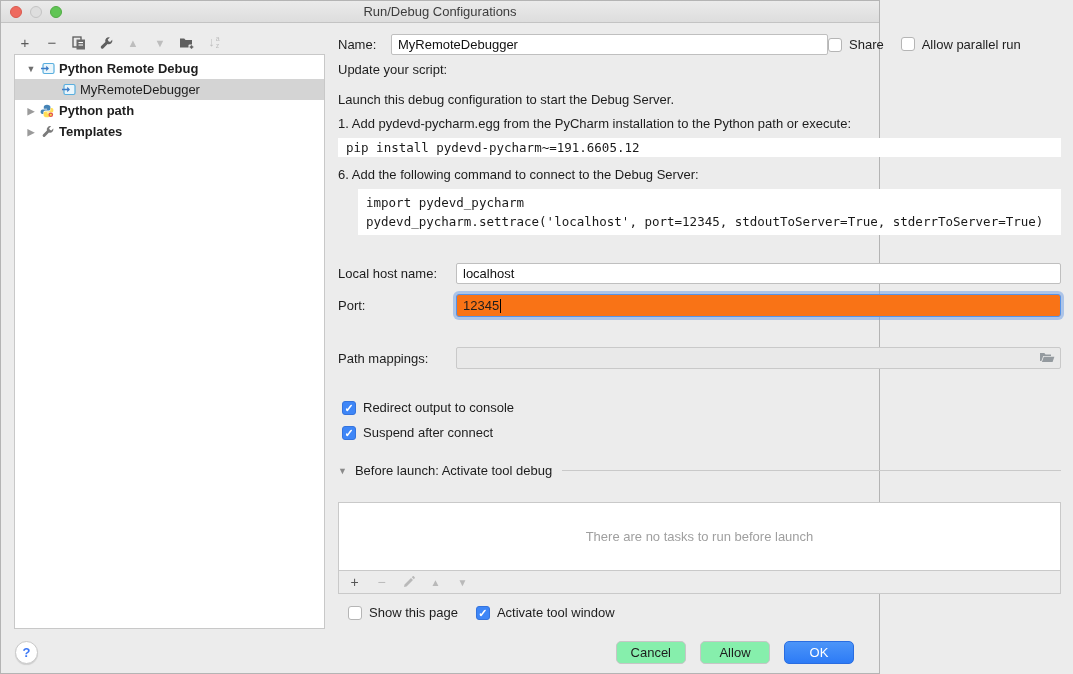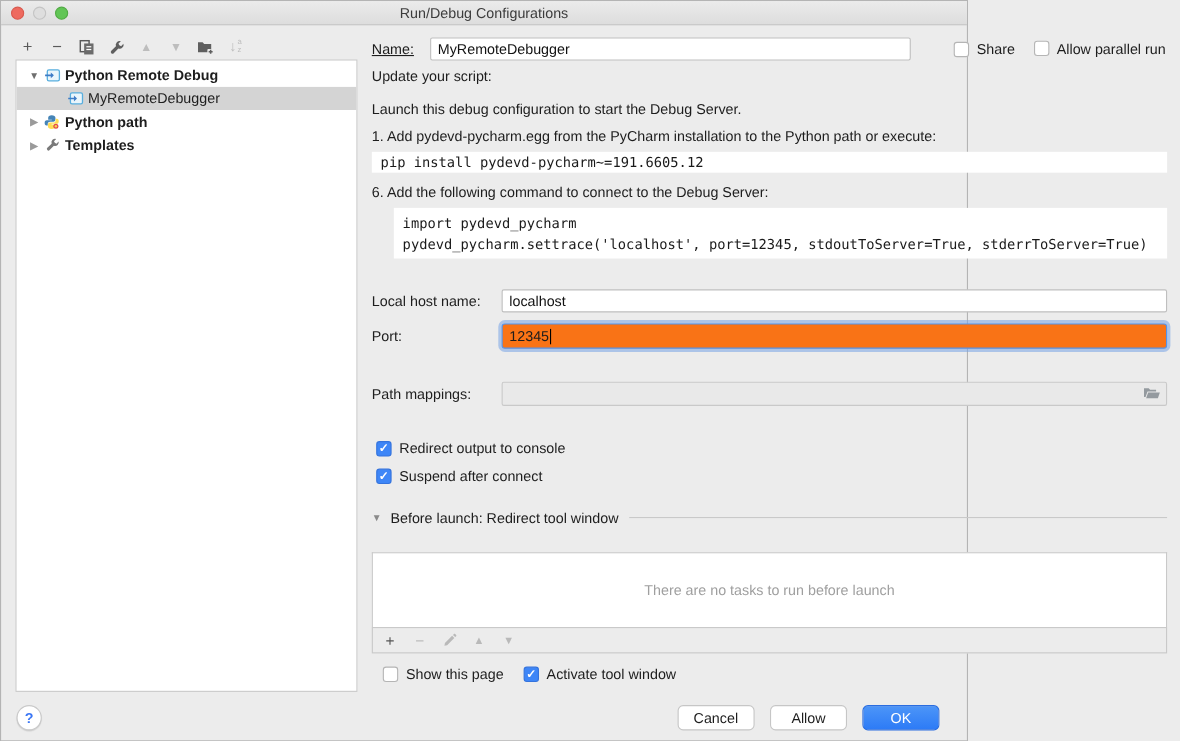--- a/index.html
+++ b/index.html
@@ -38,32 +38,32 @@
   .chev-right { color:#9a9a9a; font-size:9px; }
   .tree-icon { width:16px; height:14px; flex:none; margin-right:4px; display:flex; align-items:center; justify-content:center; }
   .indent0 { padding-left:8px; }
   .indent1 { padding-left:45px; }
 
   
   .rp { position:absolute; left:337px; top:32px; width:723px; }
   .row { display:flex; align-items:center; }
   .name-row { height:22px; }
   .lbl { color:#1d1d1d; }
-  .name-lbl { width:53px;text-decoration:underline; }
+  .name-lbl { width:53px; }
   input.tf { height:21px; border:1px solid #bfbfbf; border-radius:2px; background:#fff;
     font-family:"Liberation Sans",sans-serif; font-size:13px; padding:0 6px; color:#111; outline:none; }
   .name-input { width:437px; }
 
   .cb { width:14px; height:14px; border-radius:3px; flex:none; margin-right:7px; }
   .cb.off { background:#fff; border:1px solid #b5b5b5; }
   .cb.on { background:#3e86f7; border:1px solid #3473dd; color:#fff; font-size:11px; line-height:13px;
            text-align:center; font-weight:bold; }
   .cbrow { display:flex; align-items:center; }
 
-  .share-group { display:flex; align-items:flex-end; margin-left:39px; }
+  .share-group { display:flex; align-items:flex-end; }
   .gap16 { margin-left:17px; }
 
   .txt { line-height:18px; }
   .mt-line { margin-top:6px; }
   .codebar { background:#ffffff; font-family:"DejaVu Sans Mono", monospace; font-size:12.5px;
     color:#1a1a1a; padding:2px 8px; margin-top:5px; }
   .codebar.two { padding:4px 8px 4px 8px; line-height:19px;margin-left:20px; }
 
   .frow { display:flex; align-items:center; margin-top:10px; }
   .flbl { width:118px; flex:none; }
@@ -89,21 +89,21 @@
 
   .bottom-cbs { margin-top:11px; display:flex; align-items:center; padding-left:10px; }
 
   
   .help-btn { position:absolute; left:14px; top:640px; width:23px; height:23px; border-radius:50%;
     background:#fff; border:1px solid #c9c9c9; box-shadow:0 1px 1px rgba(0,0,0,.12);
     color:#3b77f5; font-weight:bold; font-size:13px; display:flex; align-items:center; justify-content:center; }
   .footer-btns { position:absolute; right:25px; top:640px; display:flex; gap:14px; }
   .btn { height:23px; min-width:70px; padding:0 14px; border-radius:5px; font-size:13px;
     display:flex; align-items:center; justify-content:center;
-    background:#ffffff; border:1px solid #c6c6c6; color:#1d1d1d; }
+    background:#86efac; border:1px solid #c6c6c6; color:#1d1d1d; }
   .btn.primary { background:linear-gradient(#4c95f8,#2d7bf6); border:1px solid #2a6de0; color:#fff; }
 
   svg { overflow:visible; }
 </style>
 </head>
 <body>
 
 <div class="window">
 
   <div class="titlebar">
@@ -249,21 +249,21 @@
       <span class="cb on">✓</span>
       <span>Redirect output to console</span>
     </div>
     <div class="cbrow" style="margin-top:10px; padding-left:4px;">
       <span class="cb on">✓</span>
       <span>Suspend after connect</span>
     </div>
 
     <div class="bl-header">
       <span class="bl-tri">▼</span>
-      <span>Before launch: Redirect tool window</span>
+      <span>Before launch: Activate tool debug</span>
       <span class="bl-line"></span>
     </div>
 
     <div class="tasks-box">
       <span class="tasks-empty">There are no tasks to run before launch</span>
     </div>
     <div class="tasks-toolbar">
       <span class="tti">+</span>
       <span class="tti disabled">−</span>
       <span class="tti disabled">

